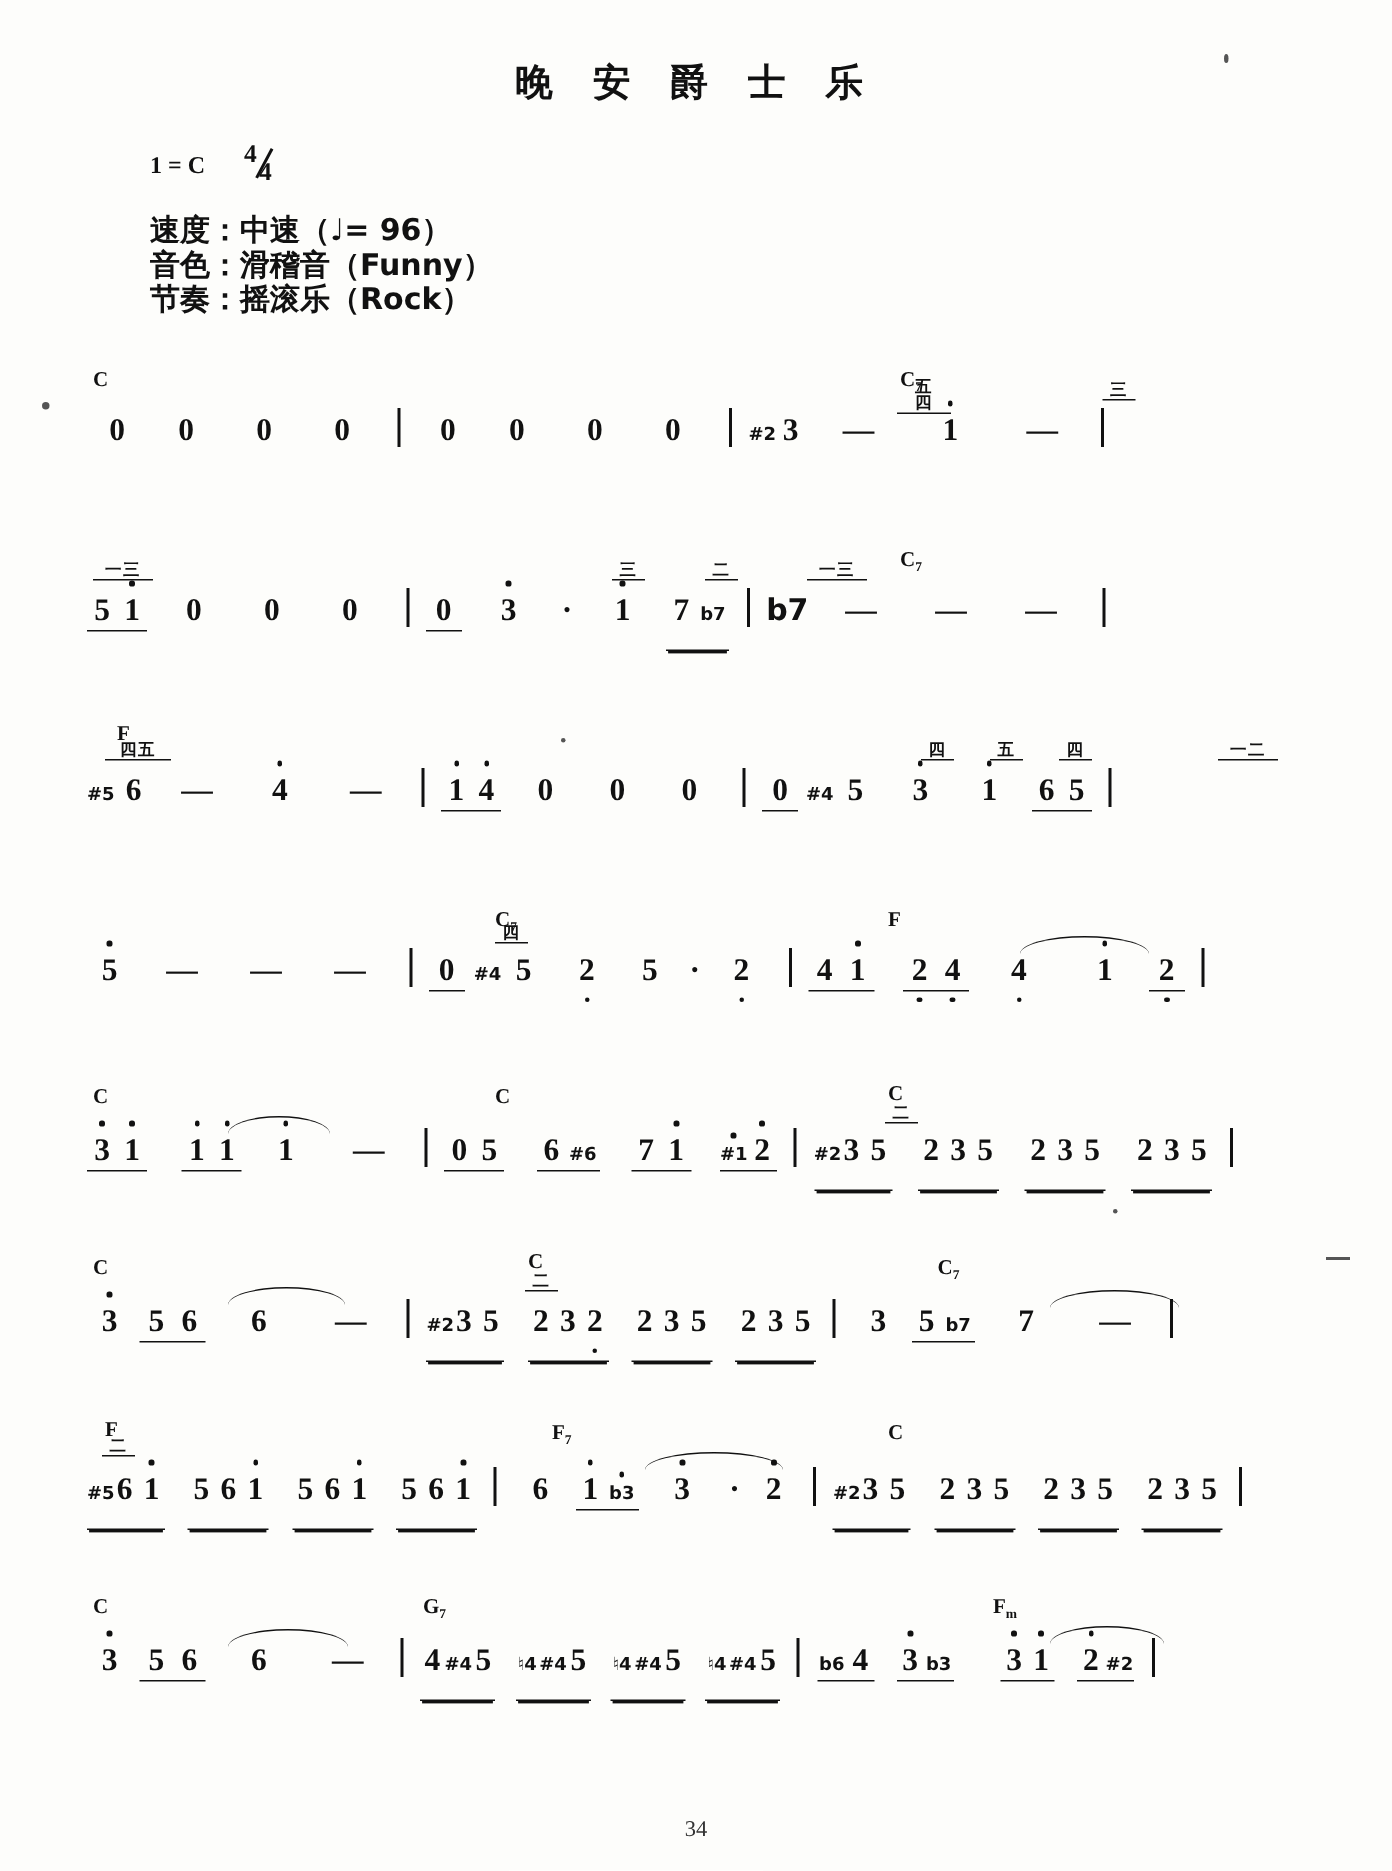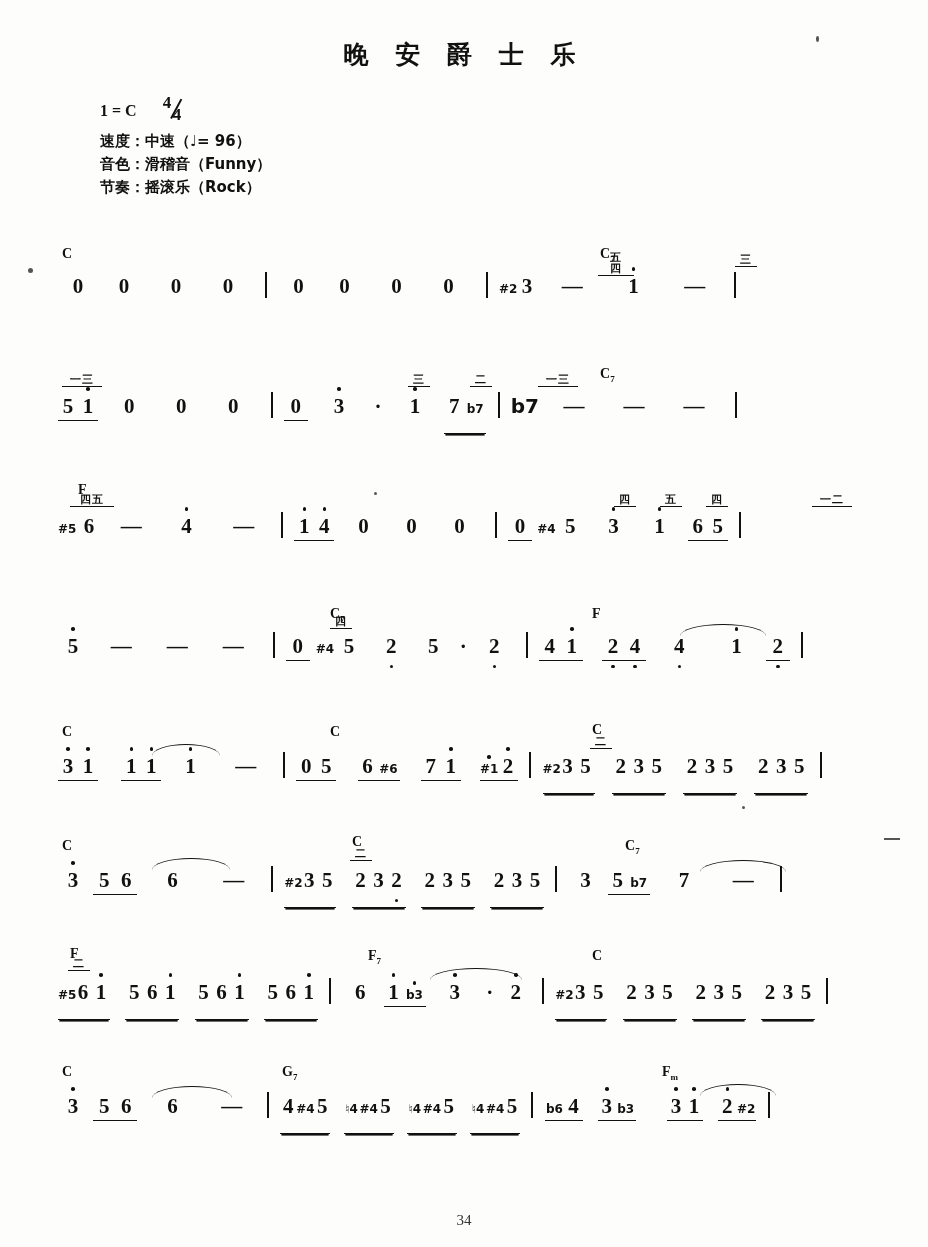--- a/index.html
+++ b/index.html
@@ -56,23 +56,23 @@
   .frac .num { position: absolute; left: 0px;  top: -4px; }
   .frac .den { position: absolute; left: 10px; top: 8px; }
   .frac .bar {
     position: absolute;
     left: 2px; top: 12px;
     width: 22px; height: 1.5px;
     background: #111;
     transform: rotate(-62deg);
   }
   .hdr .meta {
-    margin-top: 8px;
+    margin-top: 20px;
     font-family: "DejaVu Sans", sans-serif;
-    font-size: 15px;
+    font-size: 20px;
     line-height: 23px;
     font-weight: bold;
   }
   .hdr .meta .lbl { letter-spacing: 0px; }
   
   .system {
     position: absolute;
     left: 0;
     width: 928px;
     height: 78px;

